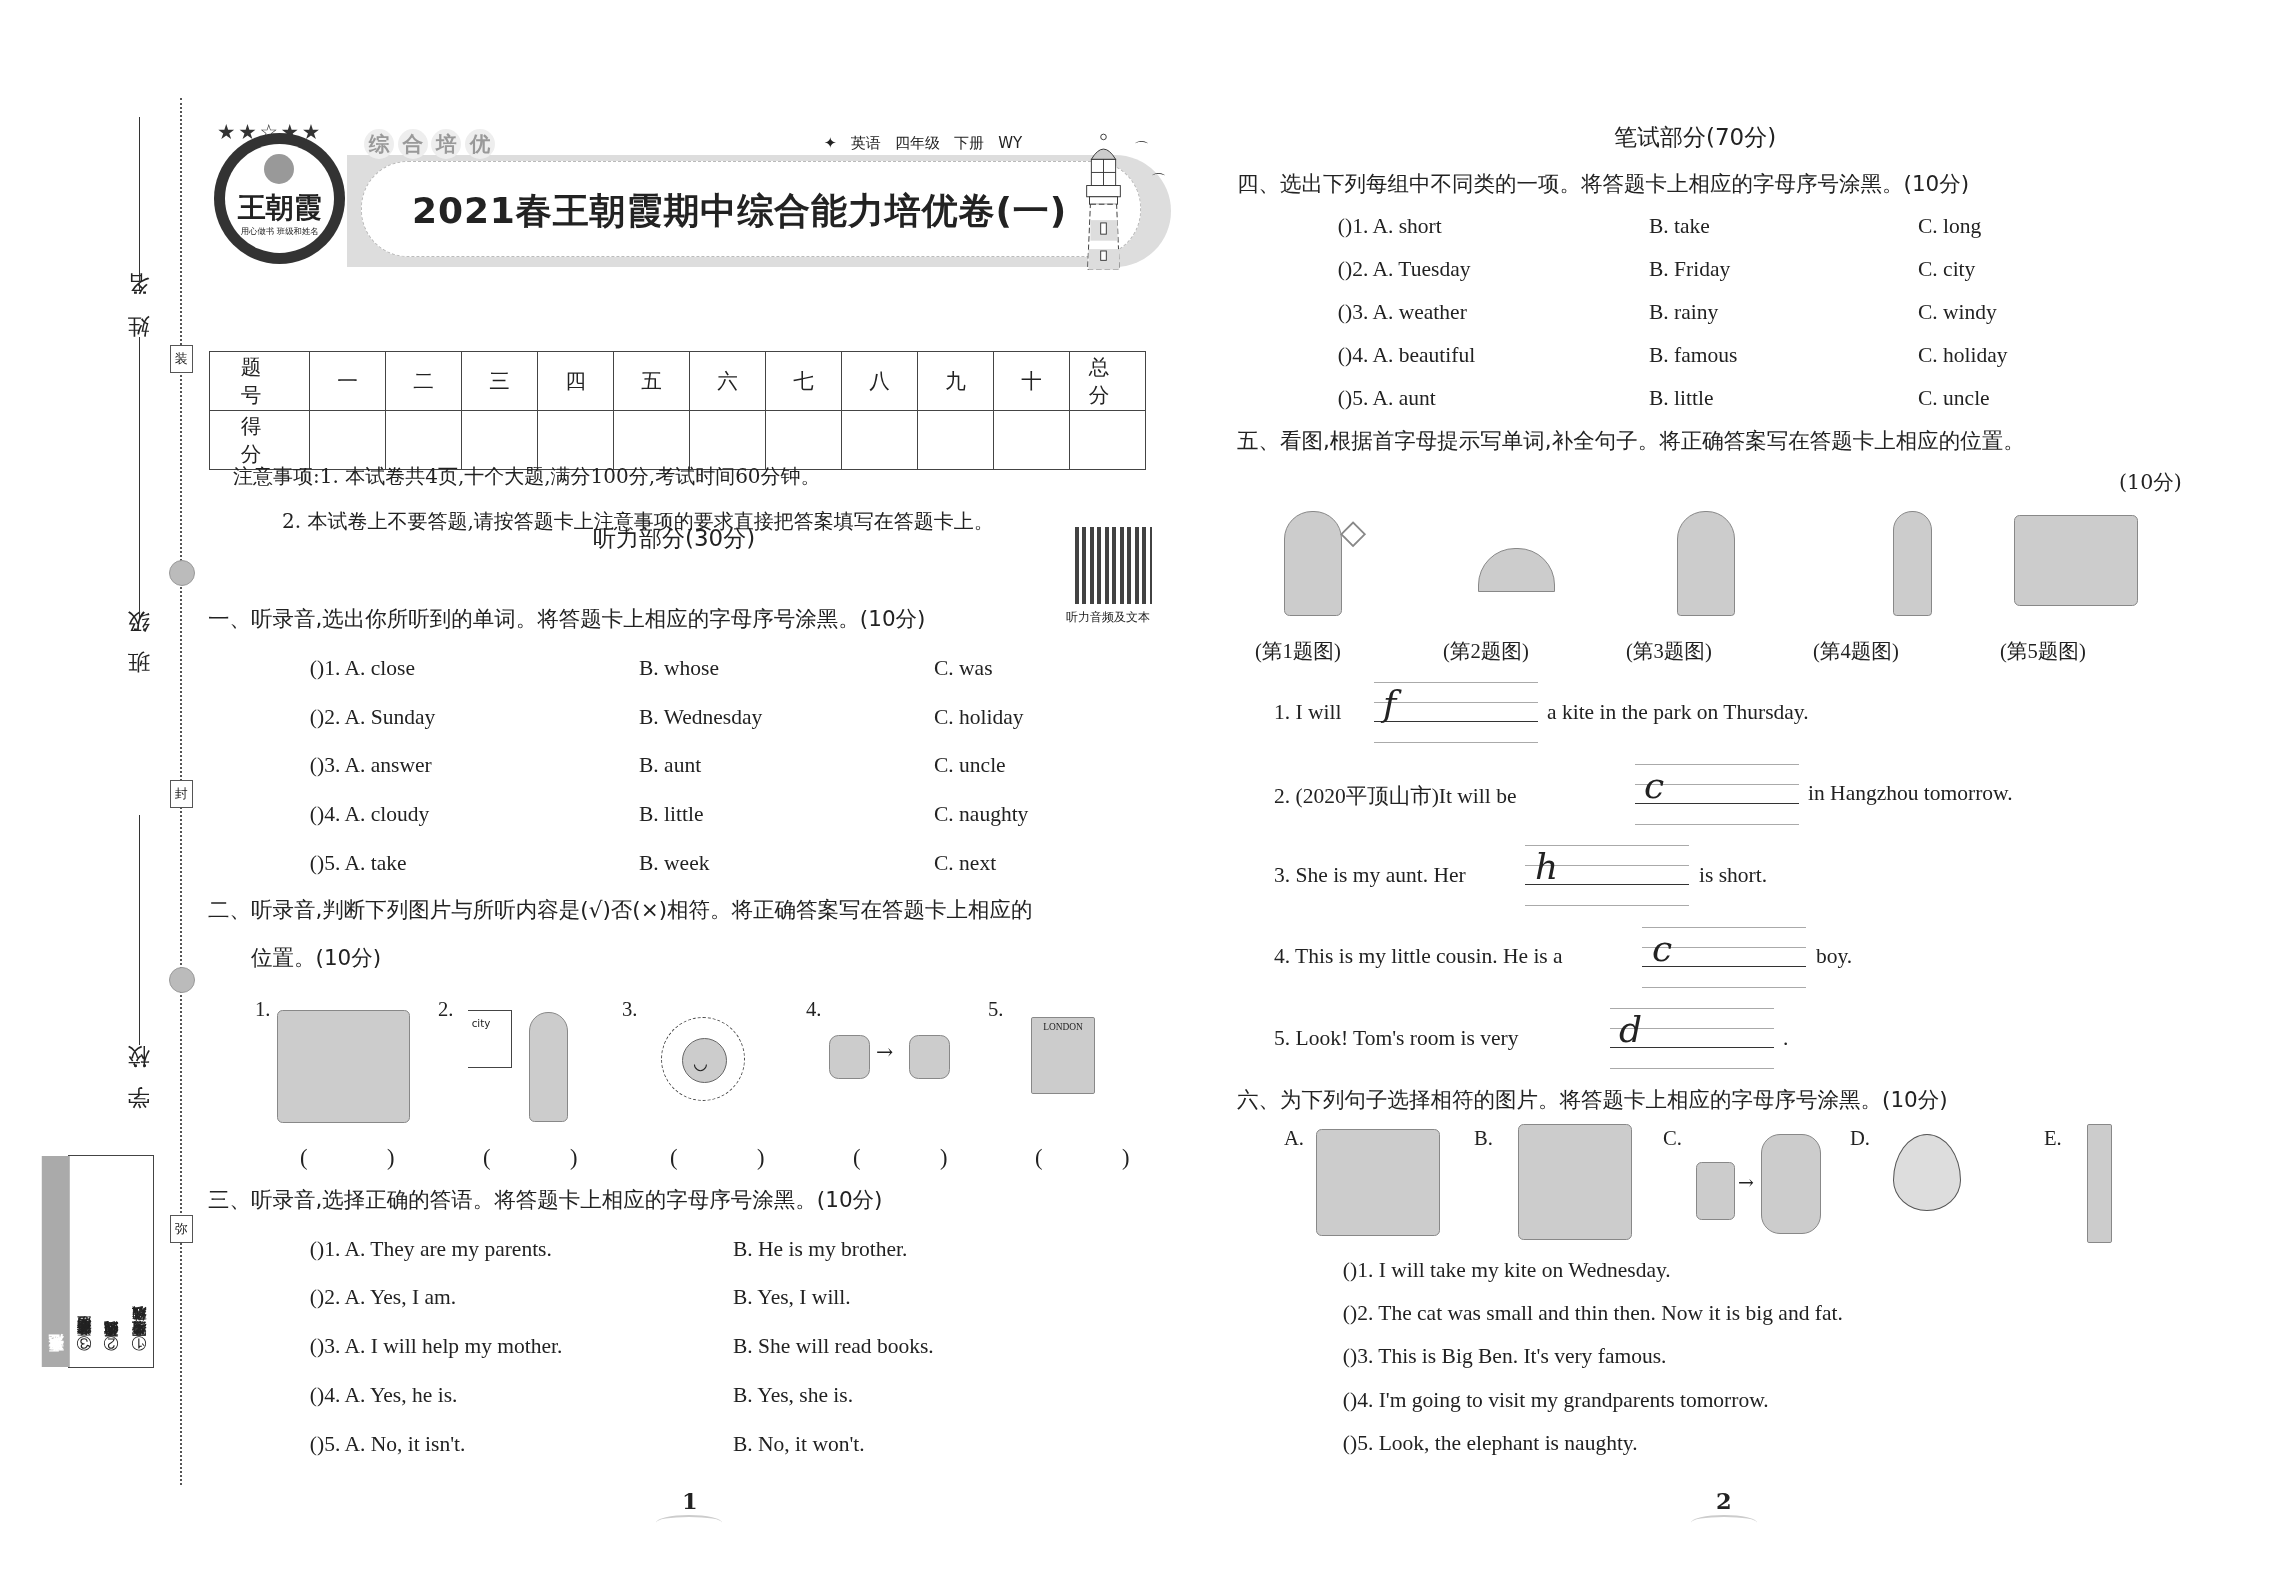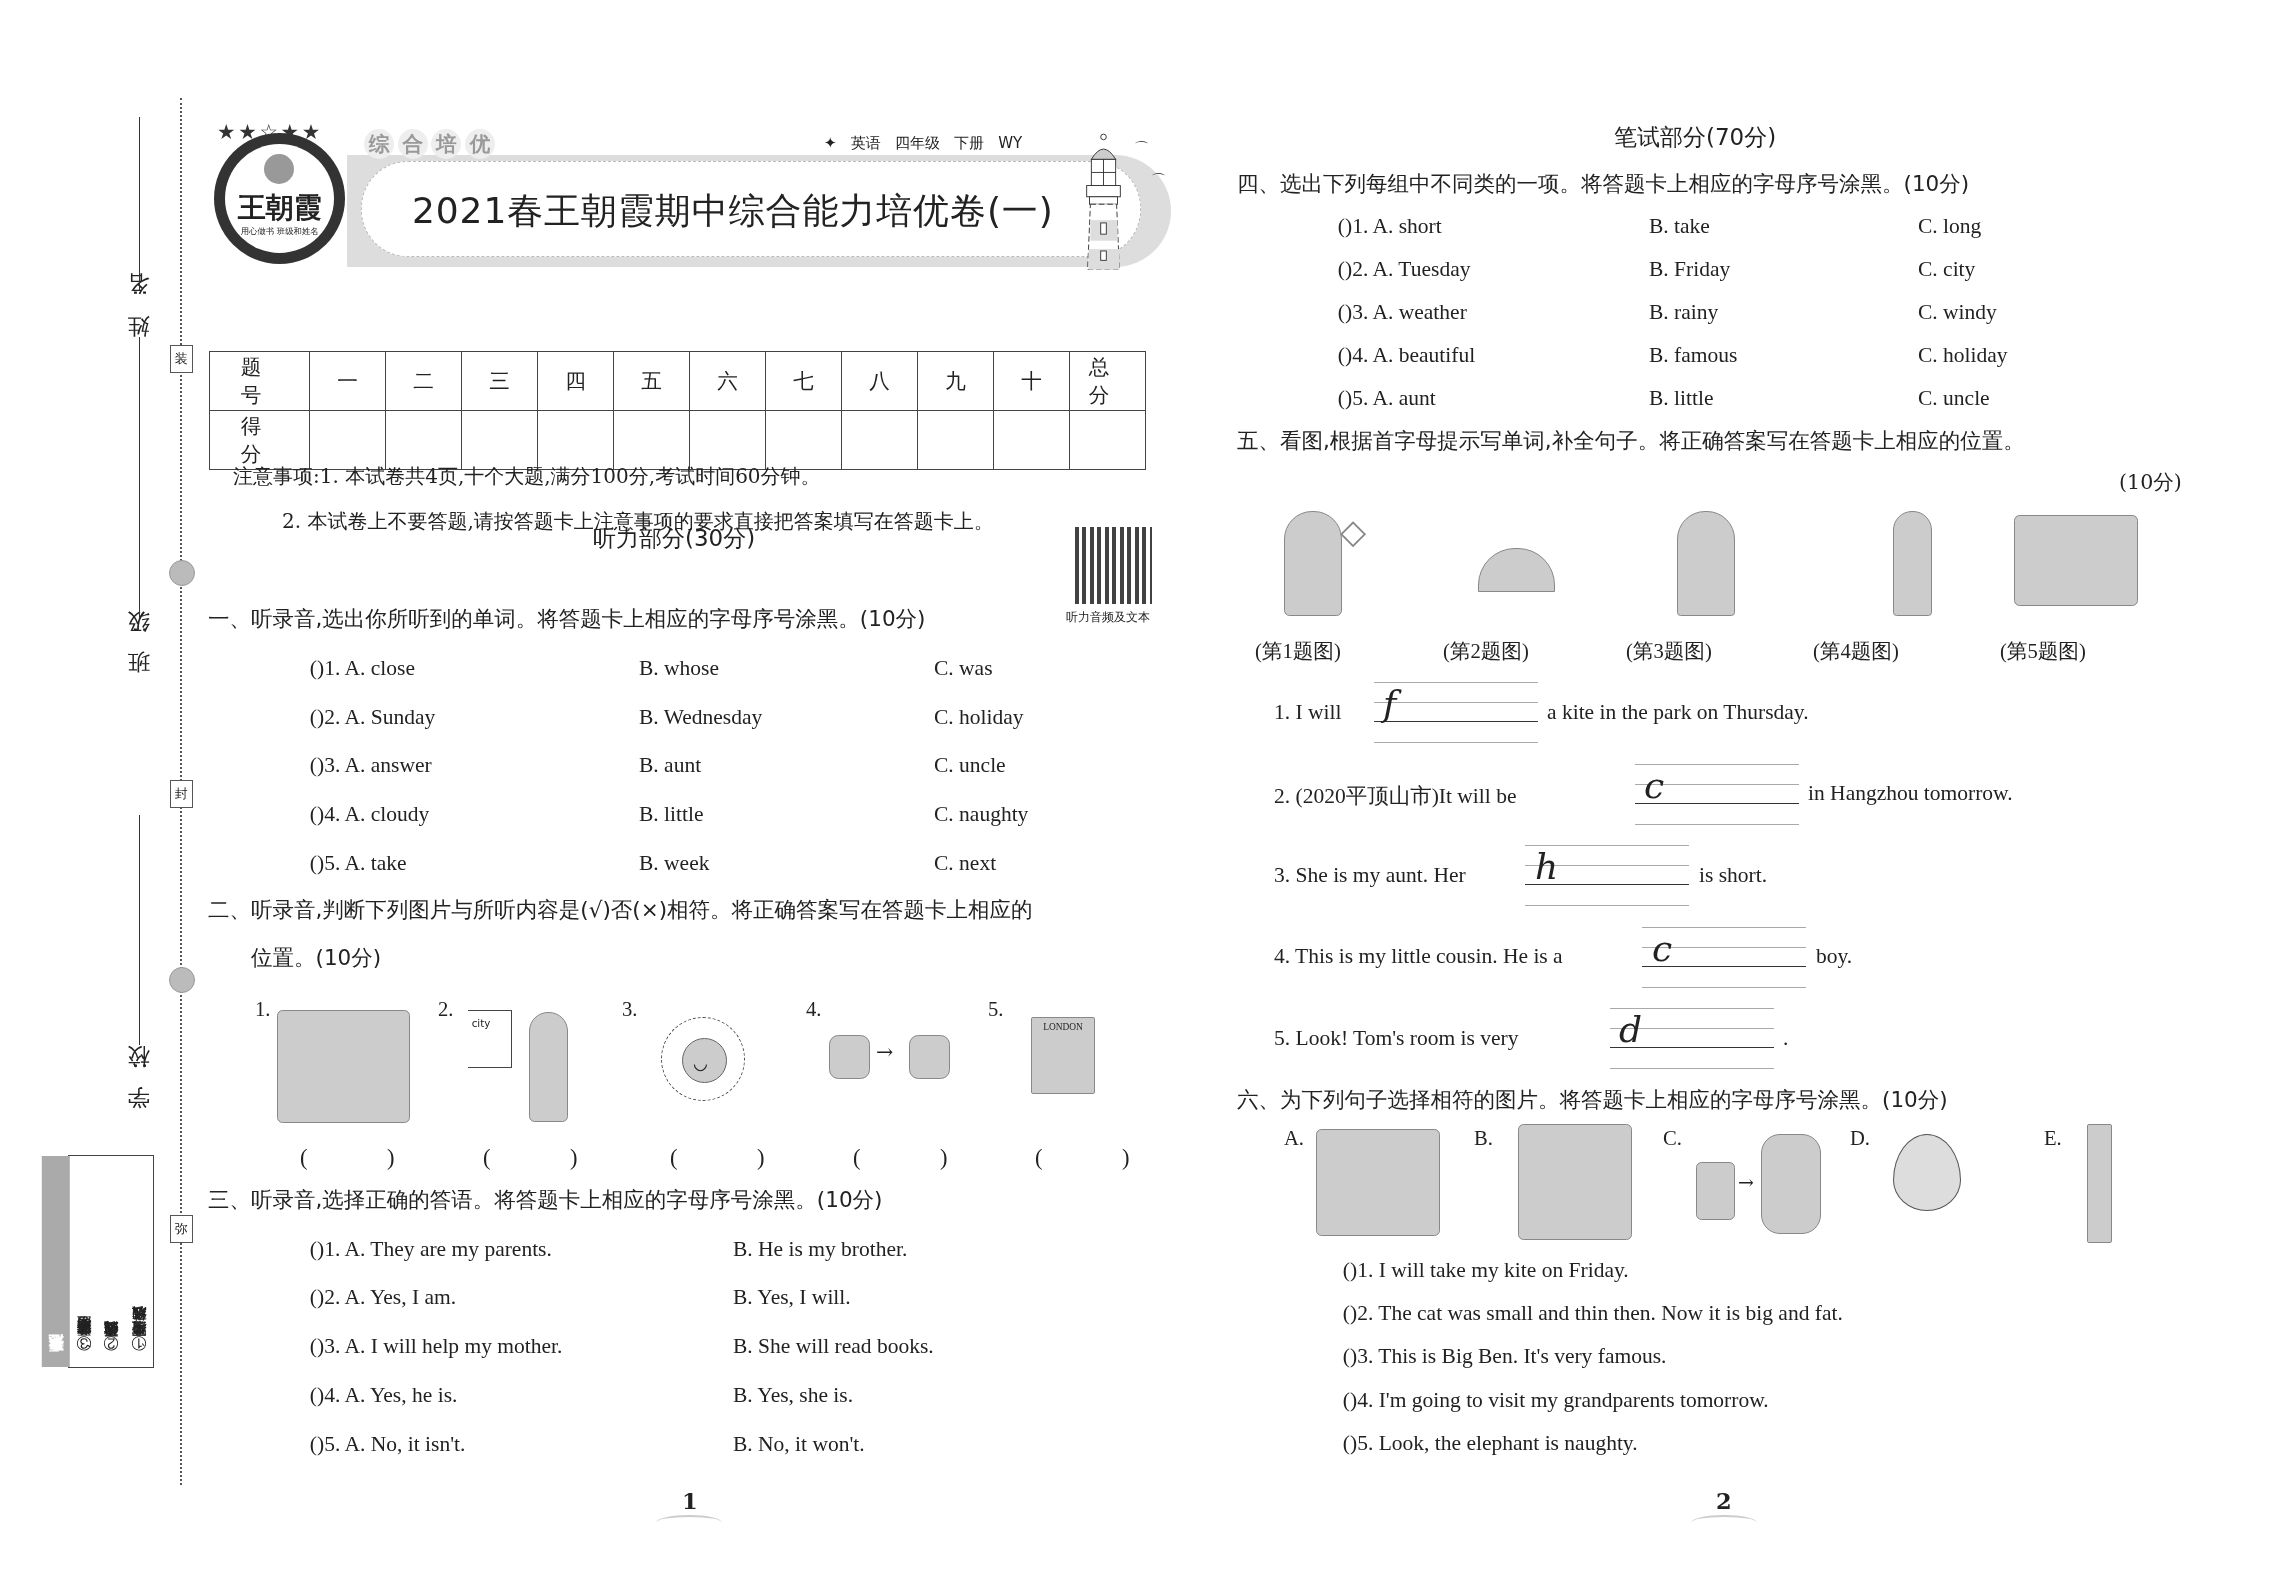--- a/index.html
+++ b/index.html
@@ -21,21 +21,21 @@
   .logo .inner{position:absolute;left:11.2px;top:11.2px;width:109px;height:109px;border-radius:50%;background:#fff;text-align:center;}
   .logo .name{position:absolute;left:0;right:0;top:45px;font-size:28px;font-weight:bold;font-family:"DejaVu Serif",serif;}
   .logo .slogan{position:absolute;left:0;right:0;top:82px;font-size:8.4px;}
   .logo .face{position:absolute;left:39px;top:9.4px;width:30px;height:30px;border-radius:50%;background:#999;}
   .stars{position:absolute;left:217px;top:120px;font-size:20.6px;color:#333;letter-spacing:-1.9px;}
   .banner{position:absolute;left:347px;top:155px;width:824px;height:112px;background:#ddd;border-radius:0 56px 56px 0;}
   .banner-inner{position:absolute;left:361px;top:161px;width:778px;height:94px;background:#fff;border:1.9px dashed #bbb;border-radius:47px;}
   .tag{position:absolute;left:364px;top:129px;display:flex;gap:3.7px;}
   .tag span{display:inline-block;width:30px;height:30px;border-radius:50%;background:#eee;color:#999;font-size:20.6px;text-align:center;line-height:30px;font-family:"DejaVu Sans",sans-serif;font-weight:bold;}
   .subject{position:absolute;left:824px;top:134px;font-size:15px;font-family:"DejaVu Sans",sans-serif;word-spacing:9.4px;}
-  .title{position:absolute;left:412px;top:187px;font-size:36px;font-weight:normal;font-family:"DejaVu Sans",sans-serif;letter-spacing:0.9px;}
+  .title{position:absolute;left:412px;top:187px;font-size:36px;font-weight:bold;font-family:"DejaVu Sans",sans-serif;letter-spacing:0.9px;}
   .lighthouse{position:absolute;left:1082px;top:131px;width:43px;height:139px;}
 
   
   table.score{position:absolute;left:209px;top:351px;border-collapse:collapse;font-family:"DejaVu Sans",sans-serif;font-size:20.6px;}
   table.score td{border:1.9px solid #444;height:41px;text-align:center;width:73px;}
   table.score td.first{width:97px;letter-spacing:17px;}
 
   .note{position:absolute;font-size:20px;font-family:"DejaVu Serif",serif;margin-left:24px;}
   .sec-title{position:absolute;font-size:23px;font-family:"DejaVu Sans",sans-serif;}
   .q-head{position:absolute;font-size:21.5px;font-family:"DejaVu Sans",sans-serif;white-space:nowrap;}
@@ -306,21 +306,21 @@
 <div class="pic" style="left:1696px;top:1162px;width:37px;height:56px;"></div>
 <div class="abs" style="left:1738px;top:1171px;font-size:19px;">→</div>
 <div class="pic" style="left:1761px;top:1134px;width:58px;height:98px;border-radius:19px;"></div>
 <div class="pic-label" style="left:1850px;top:1127px;">D.</div>
 <div class="abs" style="left:1893px;top:1134px;width:66px;height:75px;border:1.9px solid #555;border-radius:50% 50% 50% 50% / 60% 60% 40% 40%;background:#ddd;"></div>
 <div class="pic-label" style="left:2044px;top:1127px;">E.</div>
 <div class="pic" style="left:2087px;top:1124px;width:22.5px;height:117px;border-radius:1.9px;"></div>
 
 <div id="q6rows">
     <div class="row" style="left:1284px;top:1258px">
-      <span class="paren">(</span><span>)1. I will take my kite on Friday.</span></div>
+      <span class="paren">(</span><span>)1. I will take my kite on Wednesday.</span></div>
     <div class="row" style="left:1284px;top:1301px">
       <span class="paren">(</span><span>)2. The cat was small and thin then. Now it is big and fat.</span></div>
     <div class="row" style="left:1284px;top:1344px">
       <span class="paren">(</span><span>)3. This is Big Ben. It's very famous.</span></div>
     <div class="row" style="left:1284px;top:1388px">
       <span class="paren">(</span><span>)4. I'm going to visit my grandparents tomorrow.</span></div>
     <div class="row" style="left:1284px;top:1431px">
       <span class="paren">(</span><span>)5. Look, the elephant is naughty.</span></div>
   </div>
 

